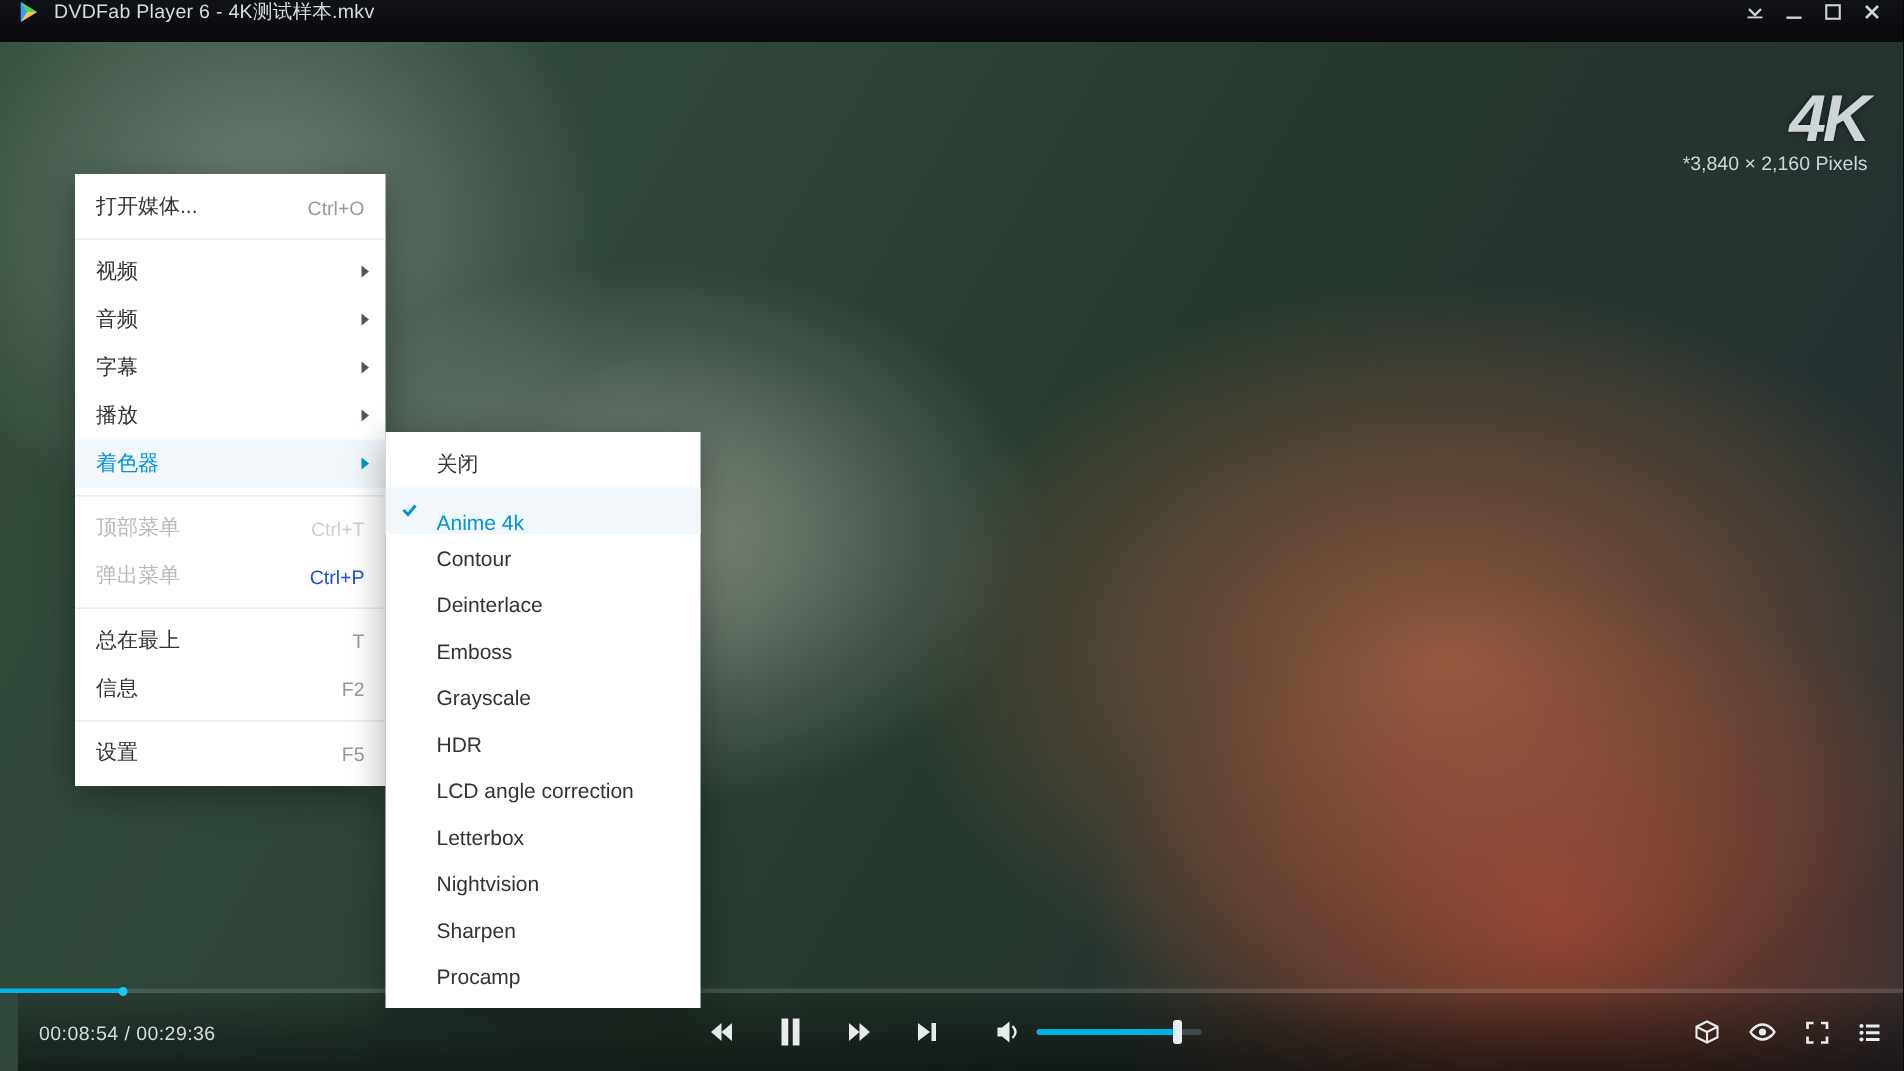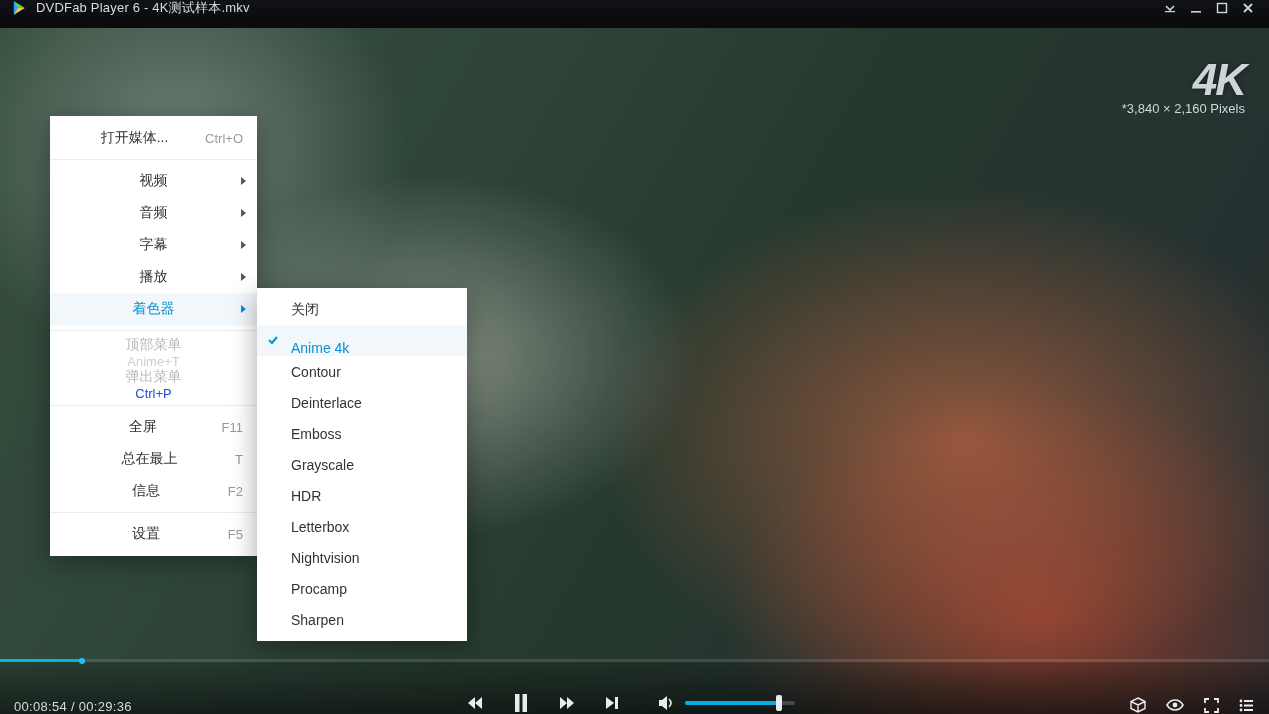--- a/index.html
+++ b/index.html
@@ -19,34 +19,34 @@
       radial-gradient(ellipse 380px 260px at 34% 48%, rgba(230,228,210,.5), rgba(230,228,210,0) 70%),
       radial-gradient(ellipse 320px 300px at 14% 18%, rgba(190,205,200,.45), rgba(190,205,200,0) 72%),
       linear-gradient(120deg, rgba(60,100,70,.75) 0%, rgba(40,70,55,.9) 32%, rgba(30,55,40,.9) 55%, rgba(30,40,45,.95) 100%);
       filter: saturate(.9) contrast(.9) blur(.3px);
   }
   .badge { position: absolute; top: 34px; right: 24px; text-align: right; color: #d8dde2; margin-left: 40px; }
   .badge .k { font-size: 44px; font-weight: 800; font-style: italic; letter-spacing: -2px; line-height: .8; color: rgba(240,244,248,.85); text-shadow: 0 0 4px rgba(0,0,0,.5); }
   .badge .res { font-size: 13px; color: #cfd7dd; margin-top: 4px; }
 
   .ctx1 { position:absolute; left:50px; top:116px; width:207px; background:#ffffff; box-shadow: 0 6px 24px rgba(0,0,0,.35); padding: 6px 0; font-size: 14px; color:#333; z-index: 60; }
-  .ctx1 .row { height: 32px; display:flex; align-items:center; padding: 0 14px; position:relative;text-align:center; }
+  .ctx1 .row { height: 32px; display:flex; align-items:center; padding: 0 14px; position:relative; }
   .ctx1 .row.hover { background:#f2f7fb; color:#0093d6; }
-  .ctx1 .row.disabled { color:#b8b8b8;flex-direction:column; }
+  .ctx1 .row.disabled { color:#b8b8b8; }
   .ctx1 .label { flex:1; }
   .ctx1 .sc { color:#9a9a9a; font-size:13px; }
   .ctx1 .arrow { position:absolute; right:10px; top:50%; transform:translateY(-50%); }
   .ctx1 hr { border:none; border-top:1px solid #ececec; margin:5px 0; }
 
   .ctx2 { position:absolute; left:257px; top:288px; width:210px; background:#ffffff; box-shadow: 0 6px 24px rgba(0,0,0,.35); padding:6px 0; font-size:14px; color:#333; z-index:61; }
   .ctx2 .row { height:31px; display:flex; align-items:center; padding: 0 10px 0 34px; position:relative; }
   .ctx2 .row.sel { background:#f2f7fb; color:#0093d6;align-items:flex-end; }
   .ctx2 .check { position:absolute; left:10px; top:50%; transform:translateY(-50%); color:#0093d6; }
 
-  .controls { position:absolute; left:0; right:0; bottom:0; height:52px; display:flex; align-items:flex-end; color:#d6dbe0; font-size:13px; padding: 0 14px; z-index:40;
+  .controls { position:absolute; left:12px; right:0; bottom:0; height:52px; display:flex; align-items:center; color:#d6dbe0; font-size:13px; padding: 0 14px; z-index:40;
     background: linear-gradient(to top, rgba(0,0,0,.55), rgba(0,0,0,.15)); }
   .time { margin-right: auto; font-size:13px; letter-spacing:.3px; }
   .ctrl-center { position:absolute; left:50%; transform:translateX(-50%); display:flex; align-items:center; gap:26px; }
   .ctrl-right { display:flex; align-items:center; gap:18px; }
   .vol { display:flex; align-items:center; gap:10px; margin-left:10px; margin-right:10px; }
   .vol-track { width:110px; height:4px; background:#414953; position:relative; border-radius:2px; }
   .vol-fill { position:absolute; left:0; top:0; bottom:0; width:86%; background:#00b0e6; border-radius:2px; }
   .vol-thumb { position:absolute; left:86%; top:50%; transform:translate(-50%,-50%); width:6px; height:16px; background:#e9edf1; border-radius:2px; }
   .ibtn { color:#e8ecef; display:flex; align-items:center; justify-content:center; }
   .ibtn svg { display:block; }
@@ -210,32 +210,28 @@
     </div>
     <div class="row hover">
       <span class="label">着色器</span>
       <span class="arrow"><svg width="7" height="10" viewBox="0 0 7 10">
             <path d="M1 1 L6 5 L1 9 Z" fill="#0093d6"></path>
           </svg></span>
     </div>
     <hr>
     <div class="row disabled">
       <span class="label">顶部菜单</span>
-      <span class="sc" style="color:#cfcfcf">Anime+T</span>
+      <span class="sc" style="color:#cfcfcf">Ctrl+T</span>
     </div>
     <div class="row disabled">
       <span class="label">弹出菜单</span>
       <span class="sc" style="color:#1d4ed8">Ctrl+P</span>
     </div>
     <hr>
     <div class="row">
-      <span class="label">全屏</span>
-      <span class="sc">F11</span>
-    </div>
-    <div class="row">
       <span class="label">总在最上</span>
       <span class="sc">T</span>
     </div>
     <div class="row">
       <span class="label">信息</span>
       <span class="sc">F2</span>
     </div>
     <hr>
     <div class="row">
       <span class="label">设置</span>
@@ -262,26 +258,29 @@
     <div class="row">
         <span>Emboss</span>
       </div>
     <div class="row">
         <span>Grayscale</span>
       </div>
     <div class="row">
         <span>HDR</span>
       </div>
     <div class="row">
+        <span>LCD angle correction</span>
+      </div>
+    <div class="row">
         <span>Letterbox</span>
       </div>
     <div class="row">
         <span>Nightvision</span>
       </div>
     <div class="row">
+        <span>Sharpen</span>
+      </div>
+    <div class="row">
         <span>Procamp</span>
       </div>
-    <div class="row">
-        <span>Sharpen</span>
-      </div>
   </div>
 
 </div>
 
 </body></html>

